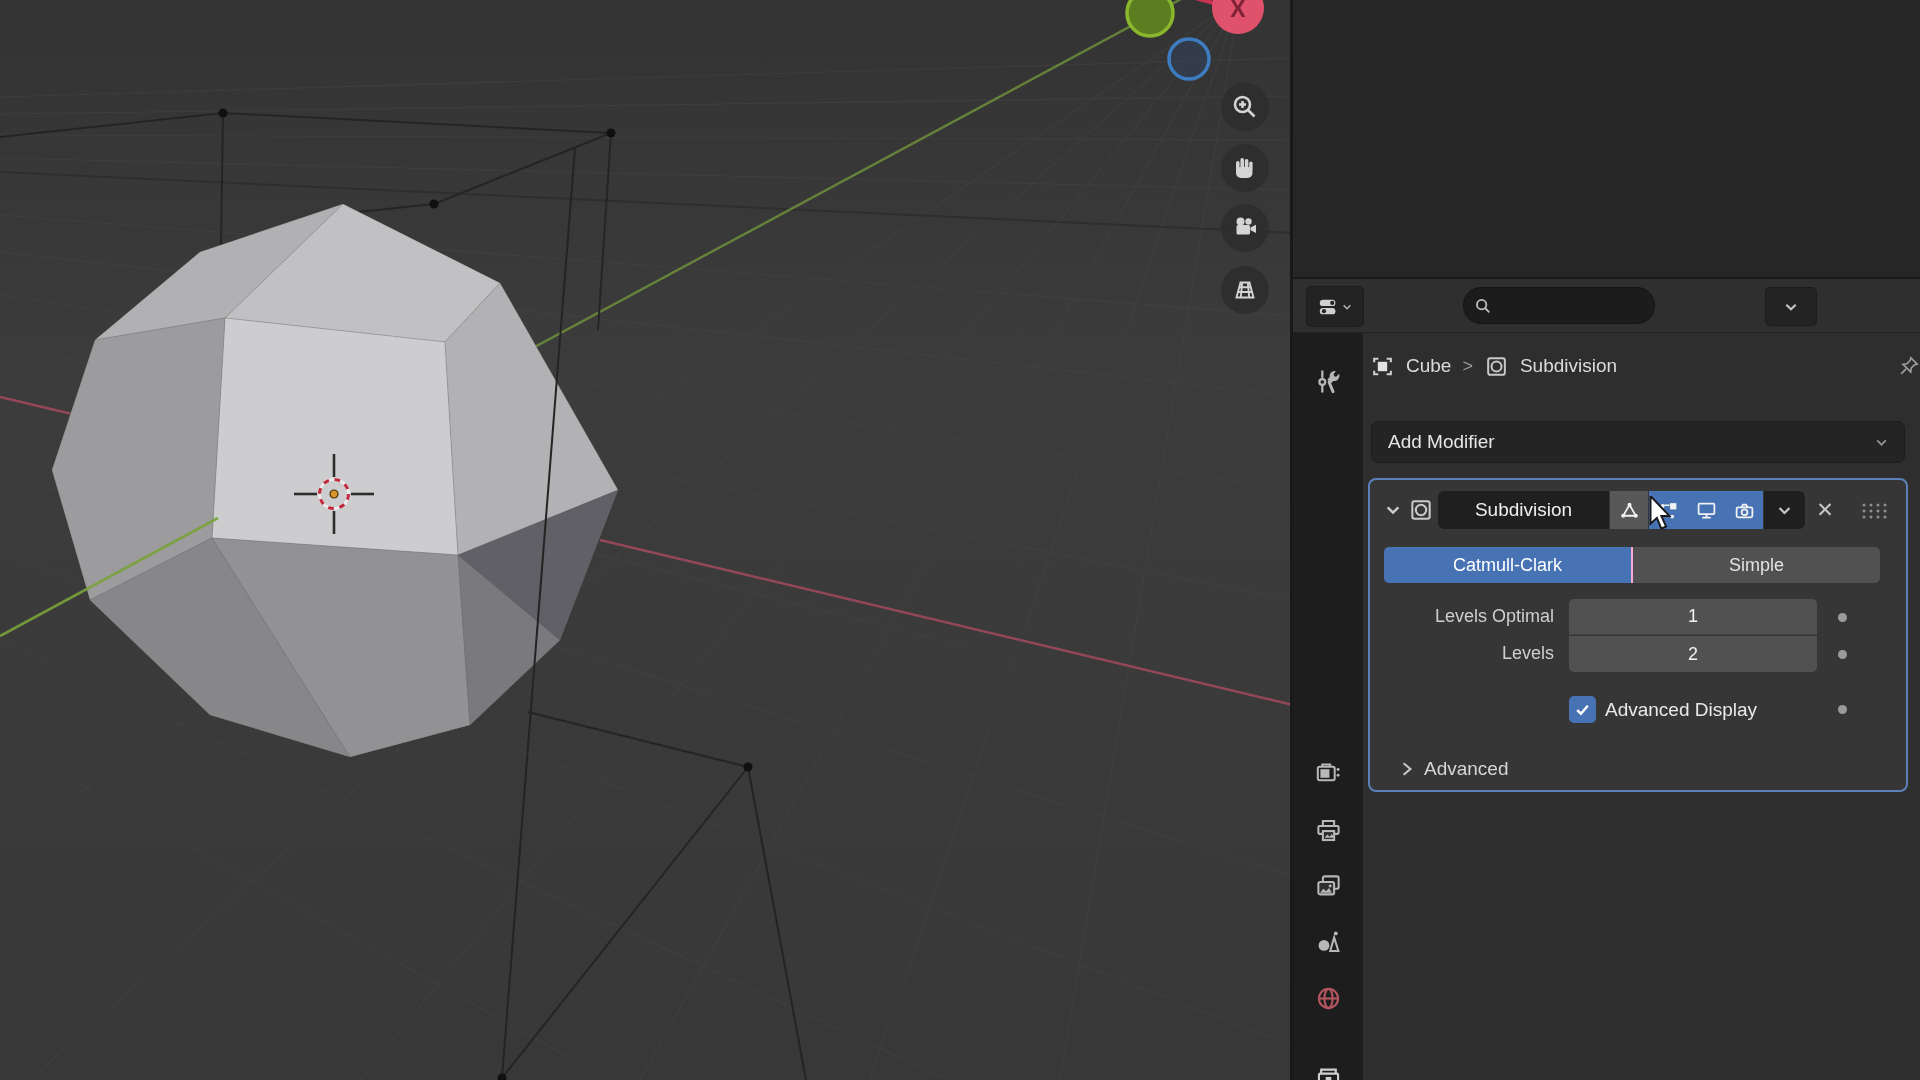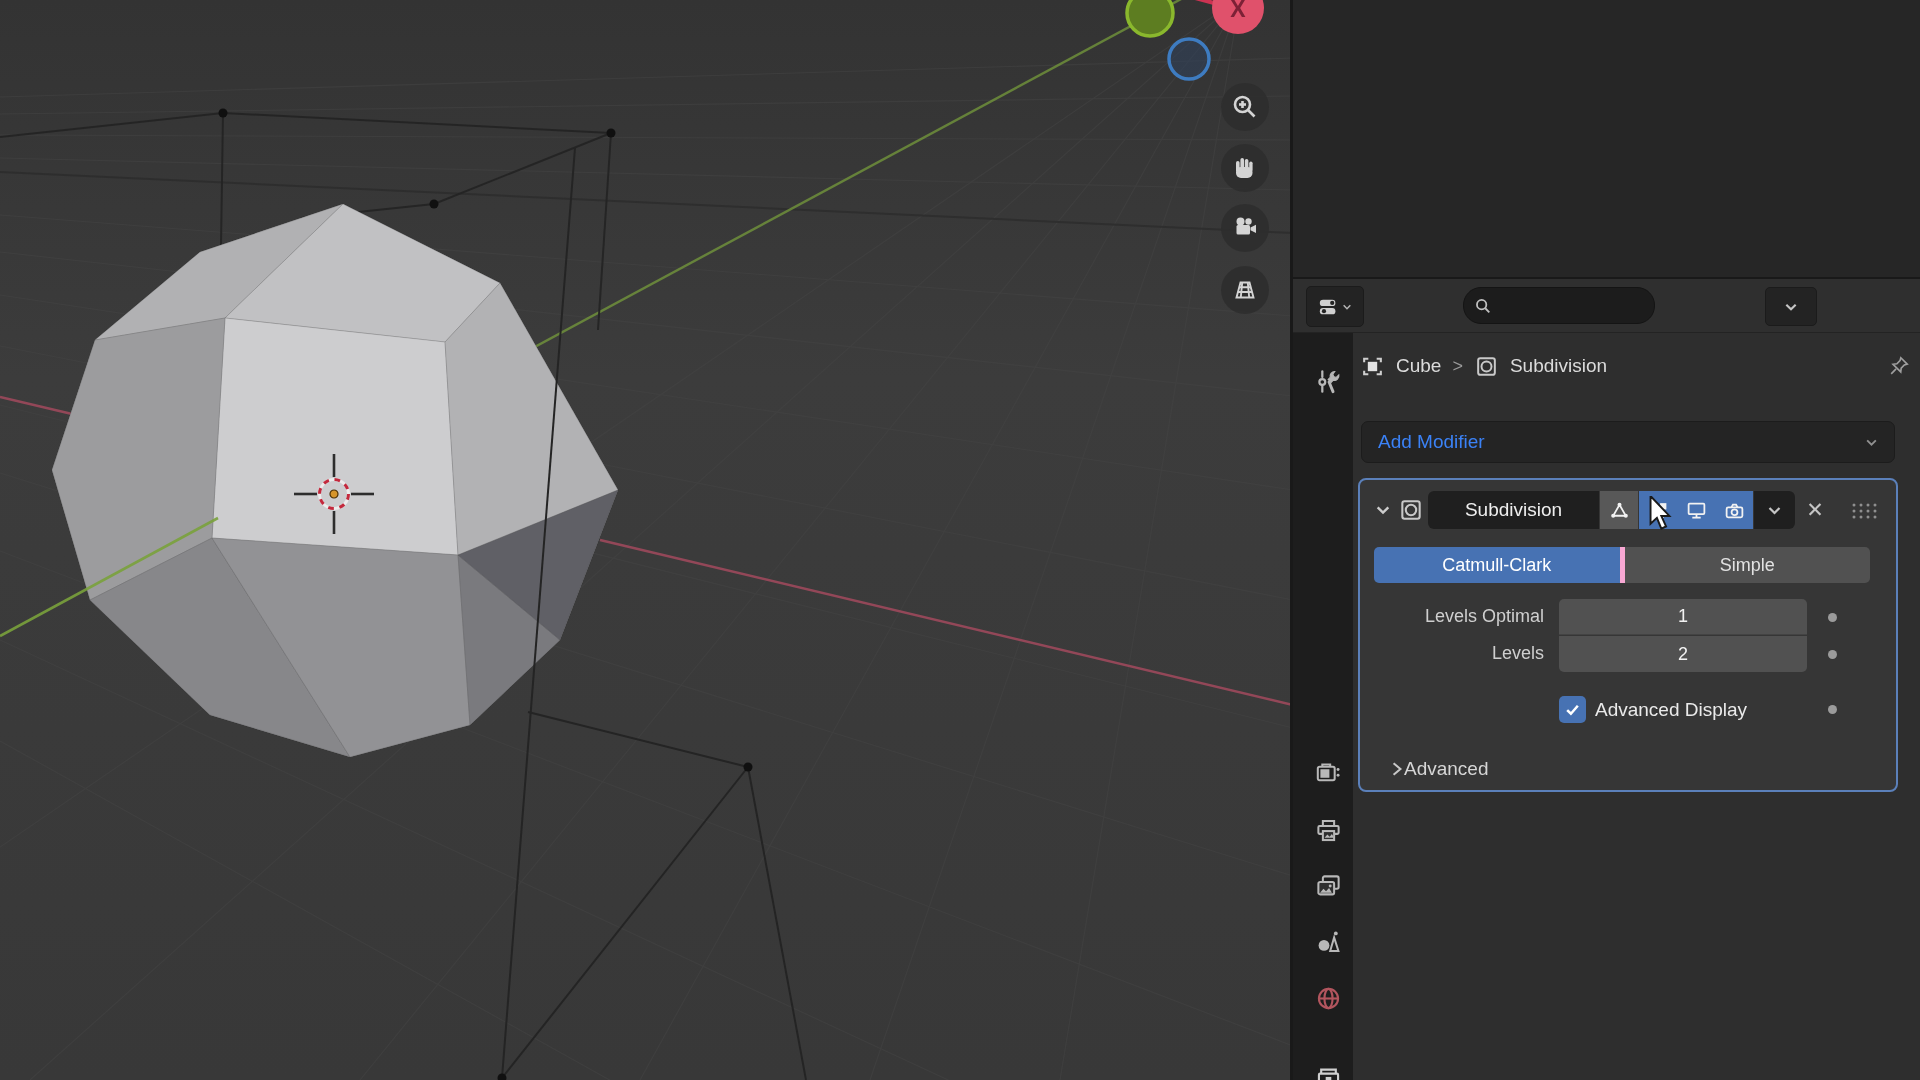--- a/index.html
+++ b/index.html
@@ -11,45 +11,45 @@
   #props{position:absolute;left:1293px;top:0;width:627px;height:1080px;background:#2e2e2e;}
   #outliner-strip{position:absolute;left:0;top:0;width:627px;height:277px;background:#262626;border-bottom:2px solid #191919;}
   #props-header{position:absolute;left:0;top:279px;width:627px;height:53px;background:#2f2f2f;border-bottom:1px solid #232323;}
   .hbtn{position:absolute;background:#232323;border:1px solid #1b1b1b;border-radius:5px;display:flex;align-items:center;justify-content:center;}
   #editor-type-btn{left:13px;top:7px;width:56px;height:39px;gap:2px;}
   #search-wrap{position:absolute;left:170px;top:8px;width:192px;height:37px;background:#1c1c1c;border:1px solid #141414;border-radius:18px;display:flex;align-items:center;padding:0 10px;box-sizing:border-box;}
   #search-wrap input{background:transparent;border:none;outline:none;color:#ddd;font-size:16px;width:130px;}
   #options-btn{left:472px;top:8px;width:50px;height:37px;}
   #tabcol{position:absolute;left:0;top:333px;width:70px;height:747px;background:#1d1d1d;}
   .tab{position:absolute;left:0;width:70px;height:44px;display:flex;align-items:center;justify-content:center;cursor:pointer;}
-  #content{position:absolute;left:60px;top:333px;width:557px;height:747px;background:#2e2e2e;}
+  #content{position:absolute;left:70px;top:333px;width:557px;height:747px;background:#2e2e2e;}
   #breadcrumb{position:absolute;left:0;top:12px;width:557px;height:42px;display:flex;align-items:center;gap:11px;padding-left:7px;box-sizing:border-box;color:#dbdbdb;font-size:19px;}
   #breadcrumb .sep{color:#9a9a9a;font-size:18px;}
   #breadcrumb .spacer{flex:1;}
-  #add-modifier{position:absolute;left:8px;top:88px;width:534px;height:42px;background:#242424;border:1px solid #1c1c1c;border-radius:7px;color:#3b82f6;font-size:19px;display:flex;align-items:center;padding:0 16px;box-sizing:border-box;cursor:pointer;}
+  #add-modifier{position:absolute;left:8px;top:88px;width:534px;height:42px;background:#242424;border:1px solid #1c1c1c;border-radius:7px;color:#e5e5e5;font-size:19px;display:flex;align-items:center;padding:0 16px;box-sizing:border-box;cursor:pointer;}
   #add-modifier .chev{margin-left:auto;opacity:.75;}
   #mod-panel{position:absolute;left:5px;top:145px;width:540px;height:314px;background:#363636;border:2px solid #5b80ba;border-radius:8px;box-sizing:border-box;}
   .mp{position:absolute;box-sizing:border-box;}
   #mod-name-pill{left:68px;top:11px;width:171px;height:38px;background:#1f1f1f;border-radius:6px 0 0 6px;color:#efefef;font-size:19px;display:flex;align-items:center;justify-content:center;}
   .toggle{top:11px;width:38px;height:38px;display:flex;align-items:center;justify-content:center;}
   .toggle.on{background:#4772b3;}
   .toggle.off{background:#585858;}
   #mod-extra{left:394px;top:11px;width:41px;height:38px;background:#1f1f1f;border-radius:0 6px 6px 0;display:flex;align-items:center;justify-content:center;}
   #mod-close{left:438px;top:11px;width:34px;height:38px;display:flex;align-items:center;justify-content:center;color:#c5c5c5;font-size:21px;}
   #mod-grip{left:487px;top:13px;width:36px;height:34px;display:flex;align-items:center;justify-content:center;}
   .segwrap{left:14px;top:67px;width:496px;height:36px;display:flex;border-radius:5px;overflow:hidden;}
   .seg{flex:1;display:flex;align-items:center;justify-content:center;font-size:18px;cursor:pointer;}
   .seg.sel{background:#4772b3;color:#fff;}
-  .seg.unsel{background:#515151;color:#e2e2e2;border-left:5px solid #f9a8d4;}
+  .seg.unsel{background:#515151;color:#e2e2e2;border-left:2px solid #f9a8d4;}
   .flabel{color:#cfcfcf;font-size:18px;text-align:right;width:184px;padding-right:0;}
   .numfield{left:199px;width:248px;height:36px;background:#515151;color:#f2f2f2;font-size:18px;display:flex;align-items:center;justify-content:center;}
   .dot{position:absolute;left:468px;width:9px;height:9px;border-radius:50%;background:#9b9b9b;cursor:pointer;}
   #optcheck{left:199px;top:216px;width:27px;height:27px;background:#4772b3;border-radius:5px;display:flex;align-items:center;justify-content:center;cursor:pointer;}
   #optlabel{left:235px;top:216px;height:27px;display:flex;align-items:center;color:#eaeaea;font-size:19px;}
-  #advrow{left:30px;top:275px;height:28px;display:flex;align-items:center;gap:0;color:#d6d6d6;font-size:19px;cursor:pointer;}
+  #advrow{left:30px;top:275px;height:28px;display:flex;align-items:center;gap:10px;color:#d6d6d6;font-size:19px;cursor:pointer;}
   text{user-select:none;}
 </style>
 </head>
 <body>
 
 <div id="app">
 
   <svg id="viewport" width="1293" height="1080" viewBox="0 0 1293 1080">
     <defs>
       <linearGradient id="vpbg" x1="0" y1="0" x2="0" y2="1">

